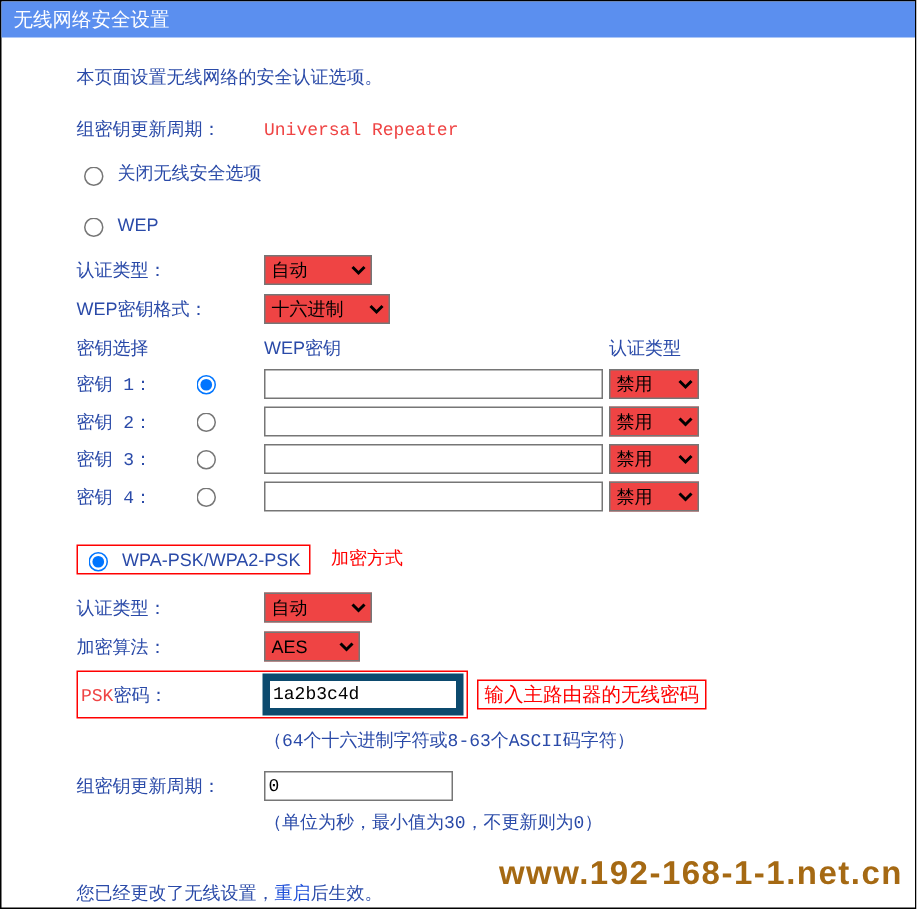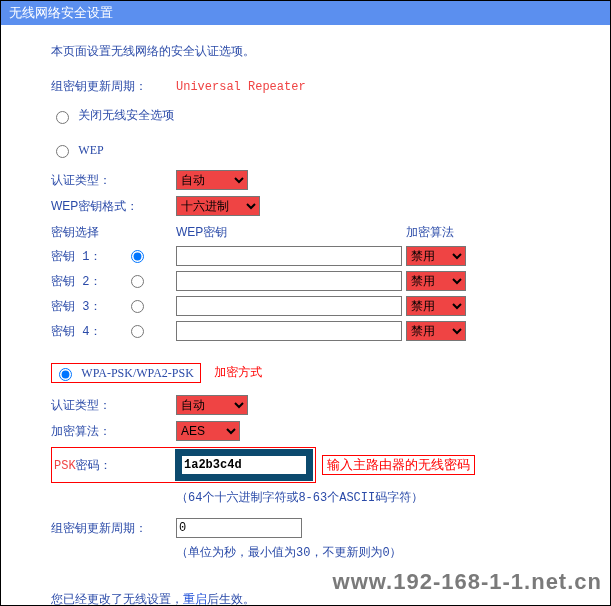--- a/index.html
+++ b/index.html
@@ -43,21 +43,21 @@
   color: #ef4444;
 }
 .radio-row {
   margin: 12px 0;
 }
 .radio-row input[type=radio] {
   margin-right: 6px;
   vertical-align: middle;
 }
 .radio-label {
-  font-family: Liberation Serif, serif;
+  font-family: Liberation Sans, sans-serif;
   vertical-align: middle;
 }
 .select {
   font-family: sans-serif;
   font-size: 12px;
   height: 20px;
   border: 1px solid #767676;
   background: #ef4444;
 }
 .wep-header {
@@ -93,22 +93,21 @@
 }
 .red-label {
   color: #f00;
   margin-left: 10px;
 }
 .psk-input {
   width: 120px;
   height: 16px;
   font-family: "Courier New", monospace;
   font-size: 12px;
-  border: 7px solid #0c4a6e;
-  font-weight: bold;
+  border: 5px solid #0c4a6e;
 }
 .psk-box {
   border: 1px solid #f00;
   padding: 1px 2px;
   display: inline-flex;
   align-items: center;
 }
 .psk-annotation {
   border: 1px solid #f00;
   color: #f00;
@@ -134,21 +133,21 @@
   color: #2a4aa8;
 }
 .notice .red-inline { color: #1d4ed8; }
 .watermark {
   position: absolute;
   right: 8px;
   bottom: 10px;
   font-family: Arial, sans-serif;
   font-size: 22px;
   font-weight: bold;
-  color: #737373;
+  color: #a16207;
   letter-spacing: 1px;
   opacity: 0.95;
 }
 </style>
 </head>
 <body>
 
 <div class="container">
   <div class="header">
     <span>无线网络安全设置</span>
@@ -182,21 +181,21 @@
     <div class="row">
       <span class="label-col">WEP密钥格式：</span>
       <select class="select" style="width:84px;">
         <option>十六进制</option>
       </select>
     </div>
 
     <div class="wep-header">
       <span class="c1">密钥选择</span>
       <span class="c2">WEP密钥</span>
-      <span class="c3">加密算法</span>
+      <span class="c3">认证类型</span>
     </div>
 
     <div class="key-row">
       <span class="k1">密钥 1：</span>
       <span class="k2"><input type="radio" name="wepkey" checked="" style=""></span>
       <span class="k3"><input type="text" value="" style=""></span>
       <span class="k4"><select class="select" style="width:60px;"><option>禁用</option></select></span>
     </div>
     <div class="key-row">
       <span class="k1">密钥 2：</span>

